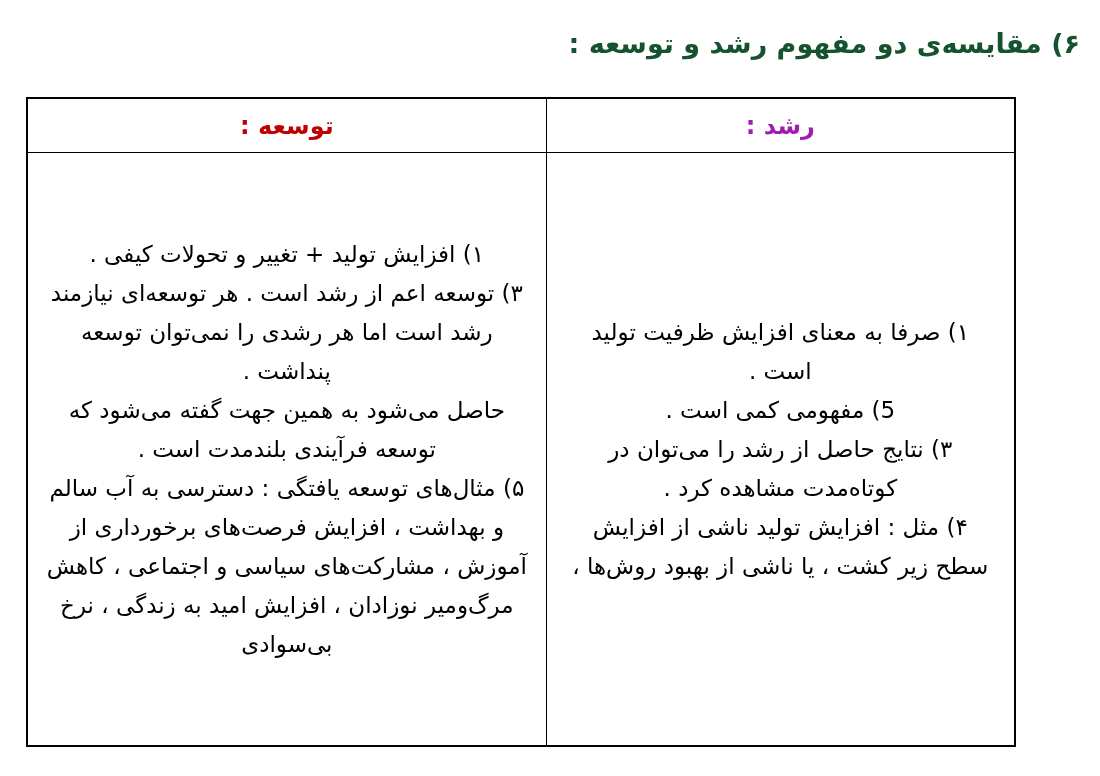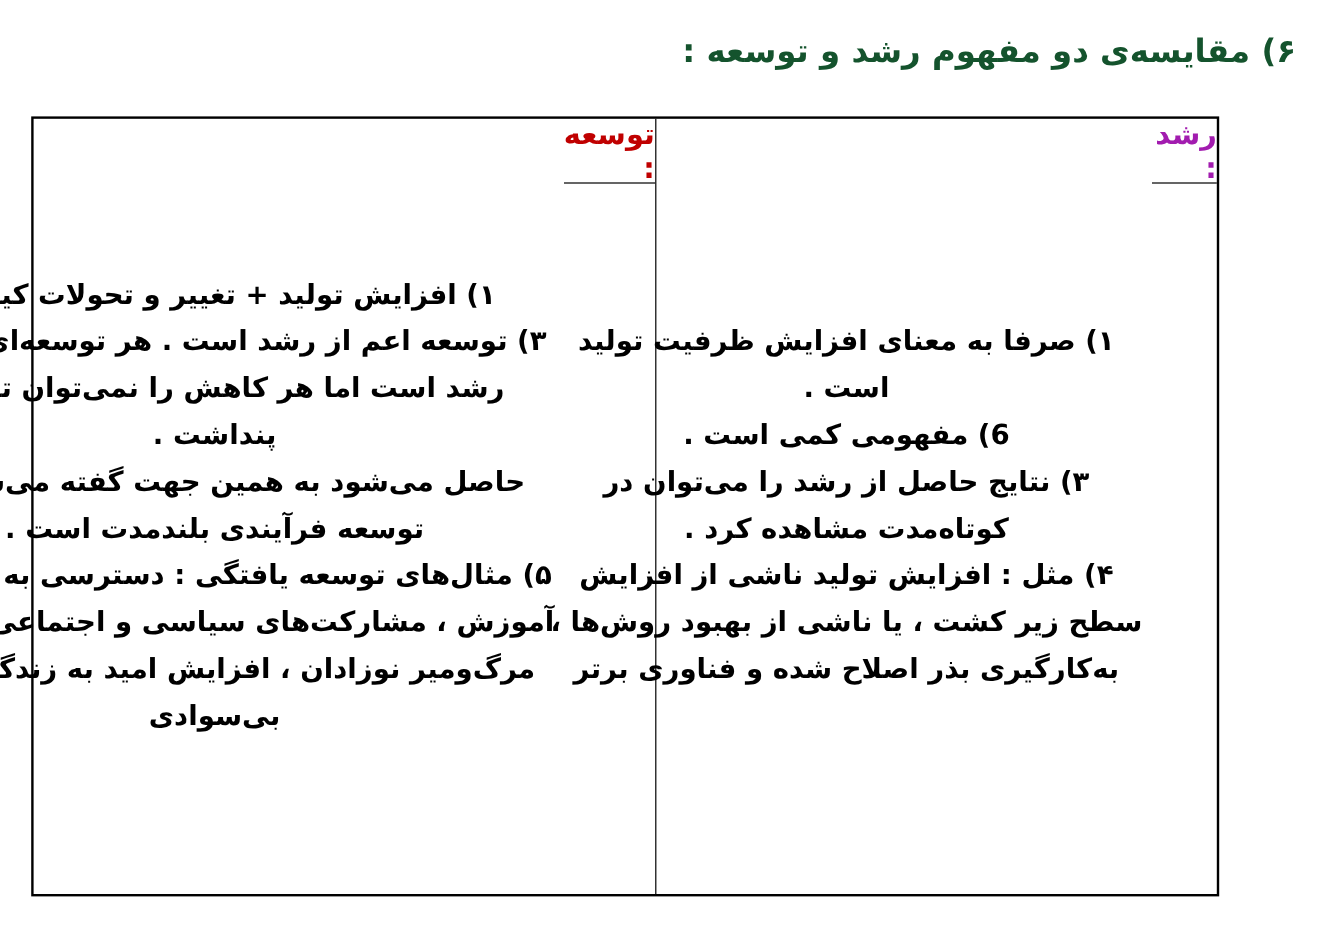--- a/index.html
+++ b/index.html
@@ -32,21 +32,21 @@
     height: 650px;
     box-sizing: border-box;
     border: 2px solid var(--border-color, #000);
     display: flex;
     direction: rtl;            
     background: #ffffff;
   }
   .table-col {
     box-sizing: border-box;
     display: flex;
-    flex-direction: row;
+    flex-direction: column;
     height: 100%;
   }
   .col-roshd { width: 47.4%; }
   .col-tose  { width: 52.6%; border-right: 1.5px solid var(--border-color, #000); }
   .col-header {
     box-sizing: border-box;
     height: 54px;
     flex: 0 0 54px;
     border-bottom: 1.5px solid var(--border-color, #000);
     display: flex;
@@ -57,21 +57,21 @@
     font-weight: bold;
   }
   .col-body {
     flex: 1 1 auto;
     display: flex;
     flex-direction: column;
     justify-content: center;
     direction: rtl;
     text-align: center;
     font-size: 23px;
-    font-weight: bold;
+    font-weight: normal;
     color: #000000;
     padding: 0 8px;
     box-sizing: border-box;
   }
   .text-line {
     line-height: 39px;
     white-space: nowrap;
   }
 </style>
 </head>
@@ -79,38 +79,38 @@
 
 <div class="page-title" style="color: #14532d;">۶) مقایسه‌ی دو مفهوم رشد و توسعه :</div>
 
 <div class="comparison-table">
 
   <div class="table-col col-roshd">
     <div class="col-header" style="color: #a21caf;">رشد :</div>
     <div class="col-body">
         <div class="text-line">۱) صرفا به معنای افزایش ظرفیت تولید</div>
         <div class="text-line">است .</div>
-        <div class="text-line">6) مفهومی کمی است .</div>
+        <div class="text-line">5) مفهومی کمی است .</div>
         <div class="text-line">۳) نتایج حاصل از رشد را می‌توان در</div>
         <div class="text-line">کوتاه‌مدت مشاهده کرد .</div>
         <div class="text-line">۴) مثل : افزایش تولید ناشی از افزایش</div>
         <div class="text-line">سطح زیر کشت ، یا ناشی از بهبود روش‌ها ،</div>
-        <div class="text-line">به‌کارگیری بذر اصلاح شده و فناوری برتر</div>
       </div>
   </div>
 
   <div class="table-col col-tose">
     <div class="col-header" style="color: rgb(192, 0, 0);">توسعه :</div>
     <div class="col-body">
         <div class="text-line">۱) افزایش تولید + تغییر و تحولات کیفی .</div>
         <div class="text-line">۳) توسعه اعم از رشد است . هر توسعه‌ای نیازمند</div>
-        <div class="text-line">رشد است اما هر کاهش را نمی‌توان توسعه</div>
+        <div class="text-line">رشد است اما هر رشدی را نمی‌توان توسعه</div>
         <div class="text-line">پنداشت .</div>
         <div class="text-line">حاصل می‌شود به همین جهت گفته می‌شود که</div>
         <div class="text-line">توسعه فرآیندی بلندمدت است .</div>
         <div class="text-line">۵) مثال‌های توسعه یافتگی : دسترسی به آب سالم</div>
+        <div class="text-line">و بهداشت ، افزایش فرصت‌های برخورداری از</div>
         <div class="text-line">آموزش ، مشارکت‌های سیاسی و اجتماعی ، کاهش</div>
         <div class="text-line">مرگ‌ومیر نوزادان ، افزایش امید به زندگی ، نرخ</div>
         <div class="text-line">بی‌سوادی</div>
       </div>
   </div>
 
 </div>
 
 </body></html>

